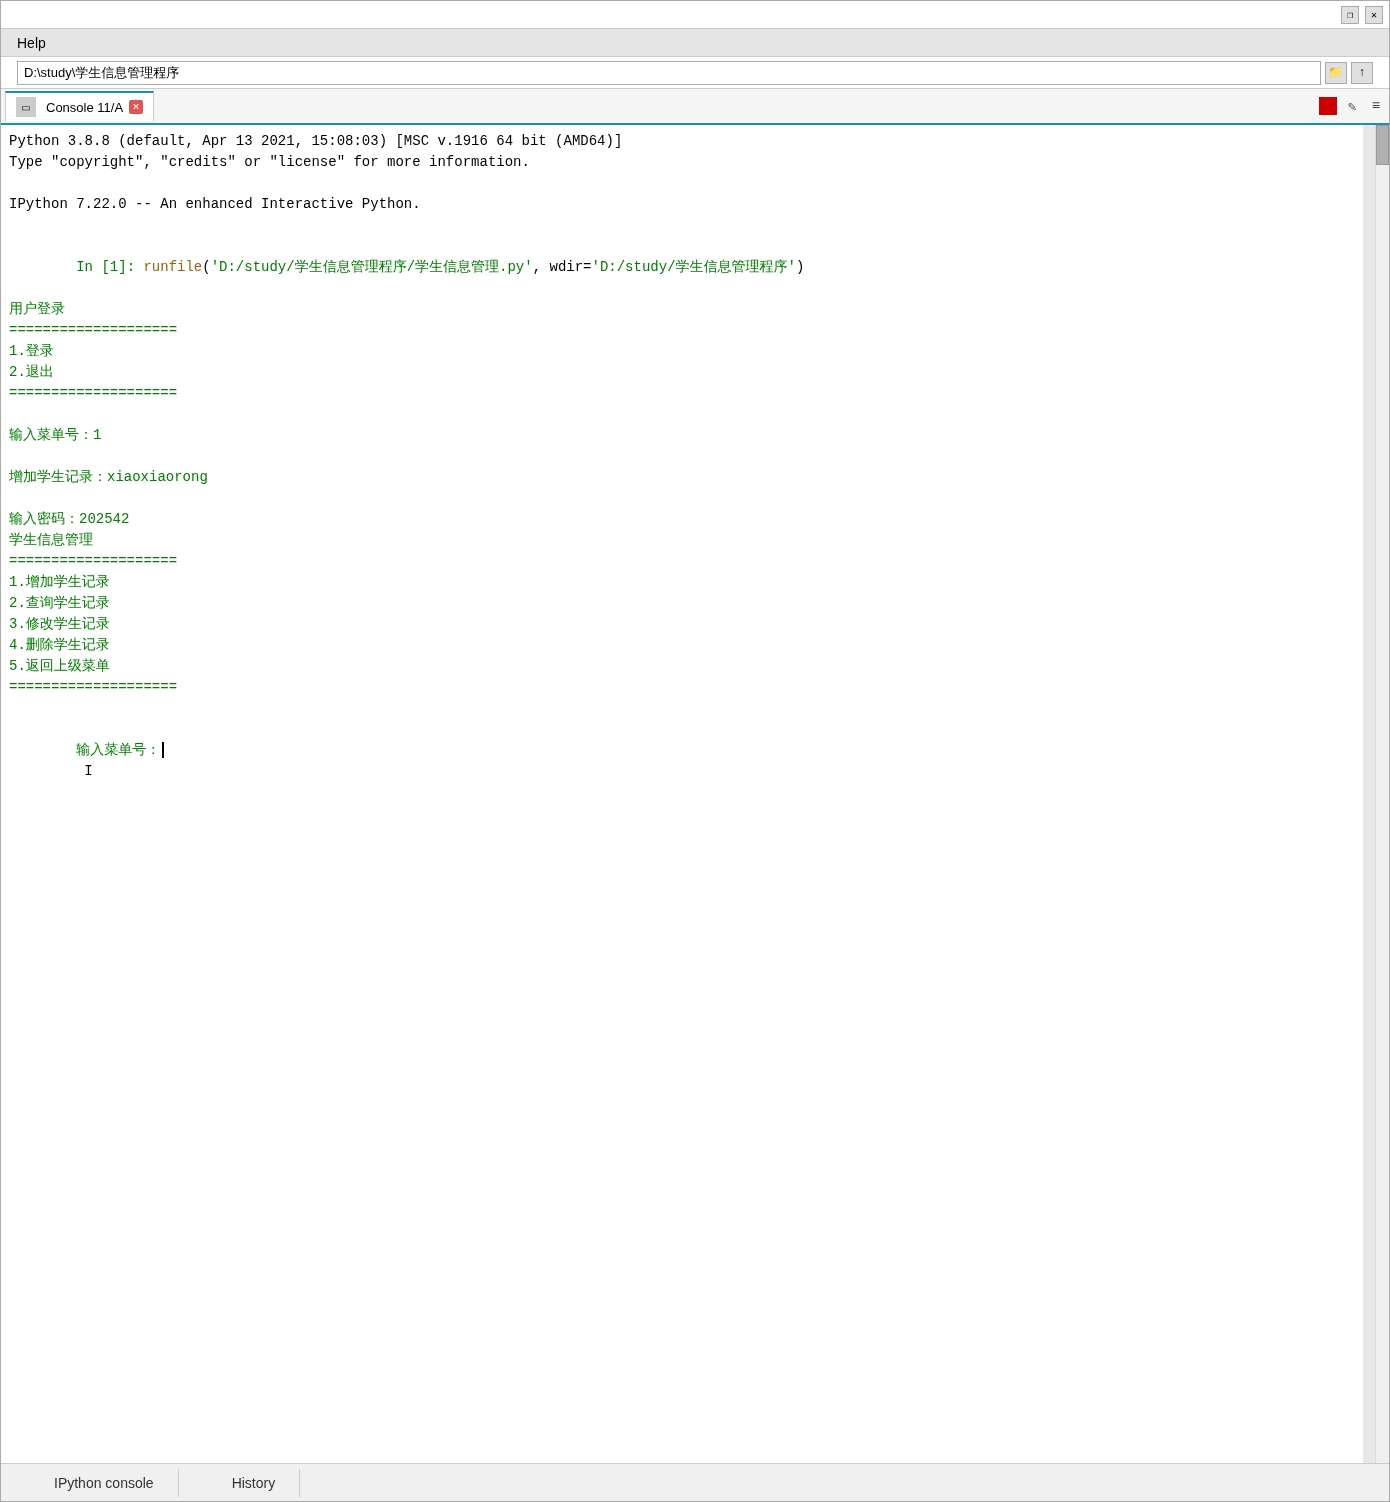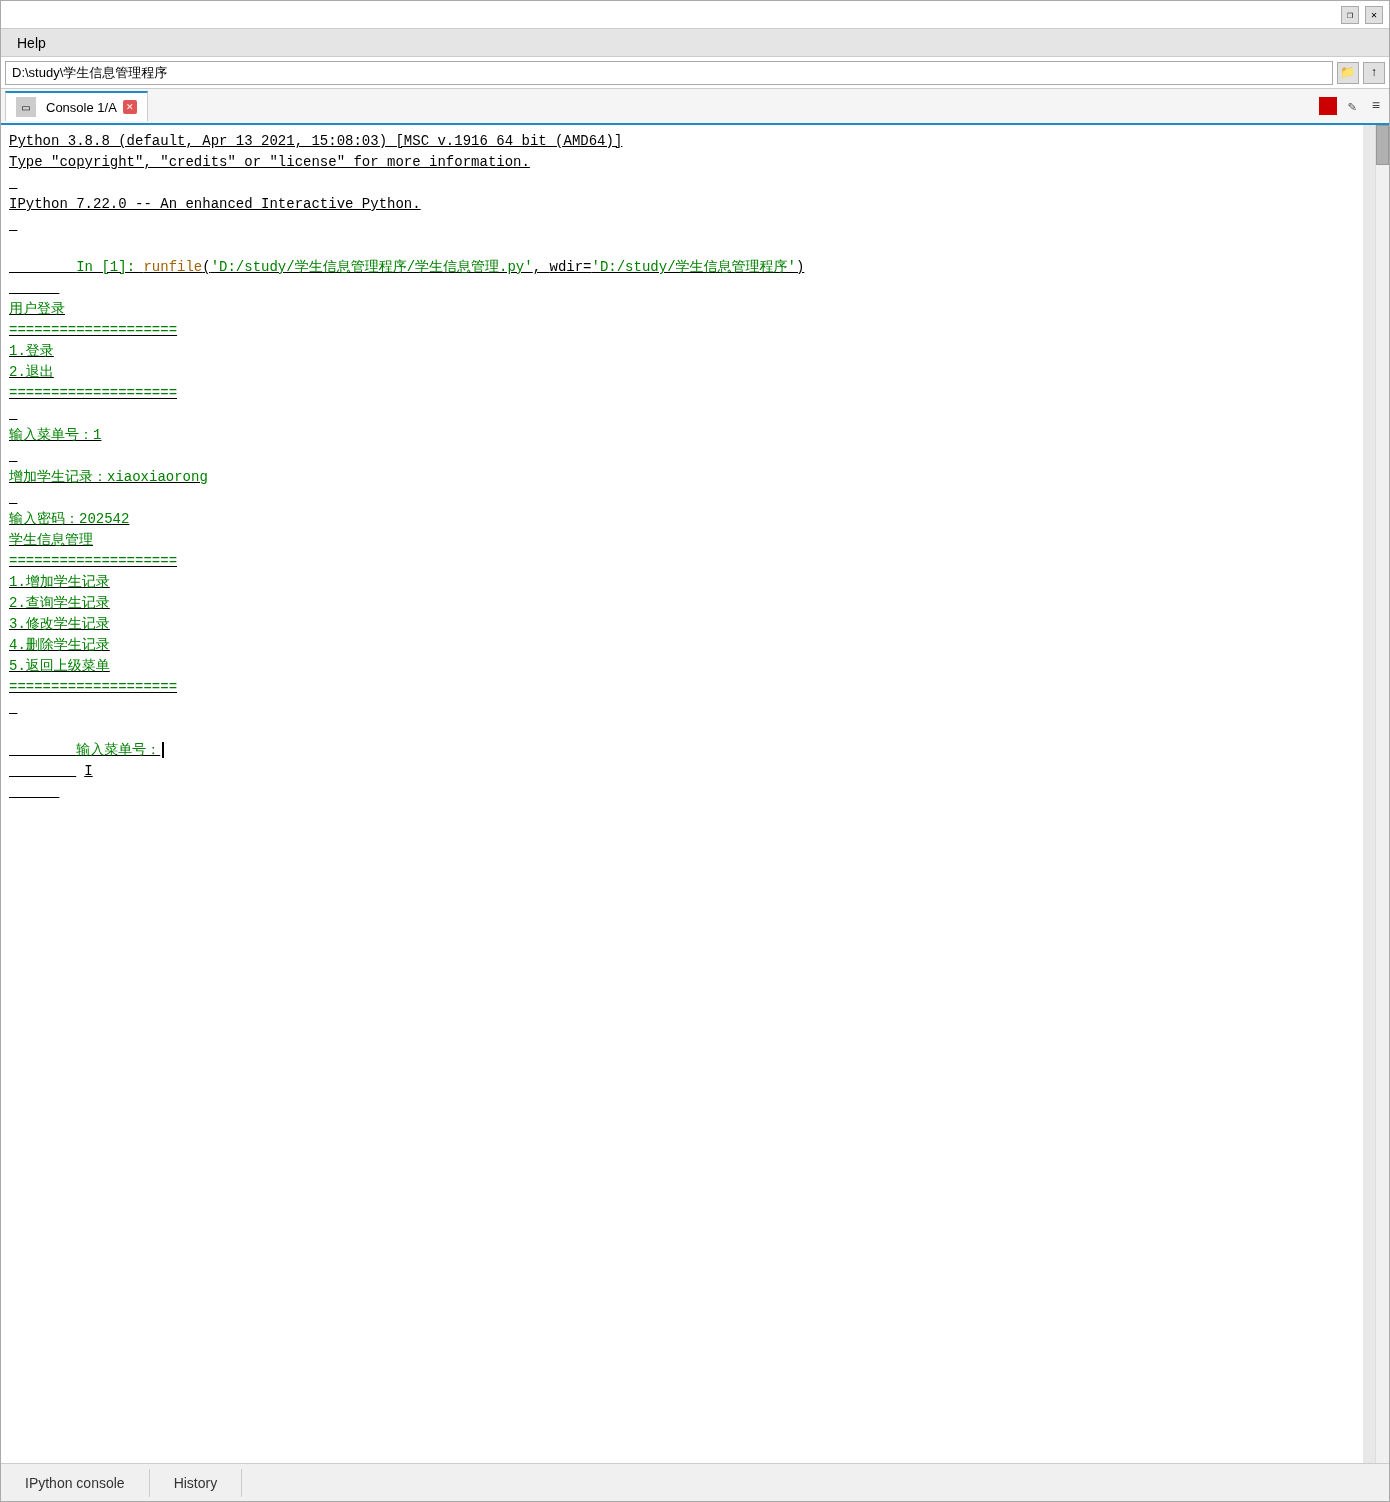--- a/index.html
+++ b/index.html
@@ -68,21 +68,21 @@
       font-size: 14px;
       font-family: Arial, sans-serif;
       cursor: pointer;
       color: #000;
     }
 
     
     .path-bar {
       display: flex;
       align-items: center;
-      padding: 3px 4px;
+      padding: 3px 16px;
       background: #ffffff;
       border-bottom: 1px solid #ccc;
       height: 32px;
       gap: 4px;
     }
 
     .path-input {
       flex: 1;
       height: 24px;
       border: 1px solid #aaa;
@@ -227,37 +227,37 @@
       border-top: 1px solid #ccc;
     }
 
     .bottom-tab {
       padding: 6px 24px;
       font-size: 14px;
       font-family: Arial, sans-serif;
       cursor: pointer;
       color: #333;
       border-right: 1px solid #ccc;
+      margin-left: 29px;
     }
 
     .cursor-block {
       display: inline-block;
       width: 2px;
       height: 16px;
       background: #000;
       vertical-align: middle;
       margin-left: 2px;
     }
 
     .console-wrapper {
       display: flex;
       flex: 1;
       overflow: hidden;
       position: relative;
-      text-decoration: underline;
     }
 
     .scrollbar-area {
       width: 14px;
       background: #f0f0f0;
       border-left: 1px solid #ddd;
       display: flex;
       flex-direction: column;
     }
 
@@ -286,21 +286,21 @@
 
   <div class="path-bar">
     <input class="path-input" type="text" value="D:\study\学生信息管理程序" style="">
     <div class="path-icon">📁</div>
     <div class="path-icon">↑</div>
   </div>
 
   <div class="tab-bar">
     <div class="tab active">
       <div class="tab-icon">▭</div>
-      <span>Console 1/A</span>
+      <span>Console 11/A</span>
       <div class="tab-close">✕</div>
     </div>
 
     <div class="tab-controls">
       <div class="stop-btn" title="stop"></div>
       <div class="edit-icon">✎</div>
       <div class="menu-icon">≡</div>
     </div>
   </div>
 

